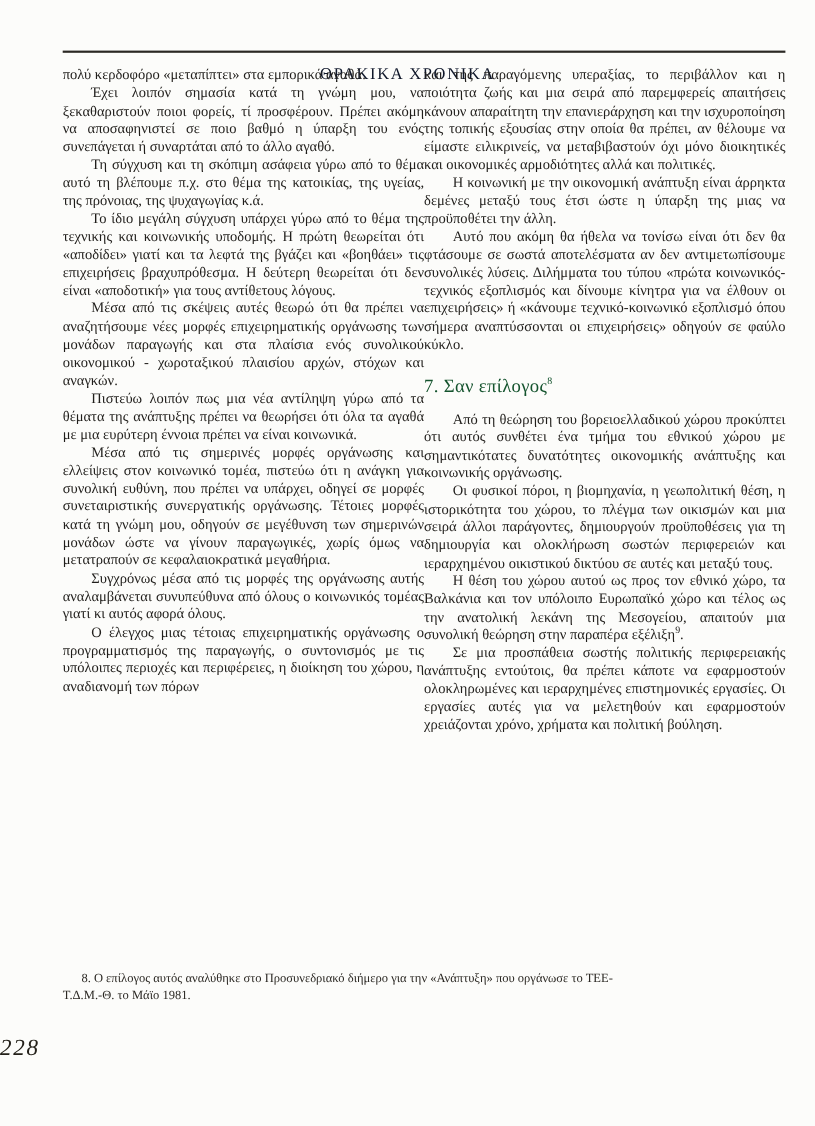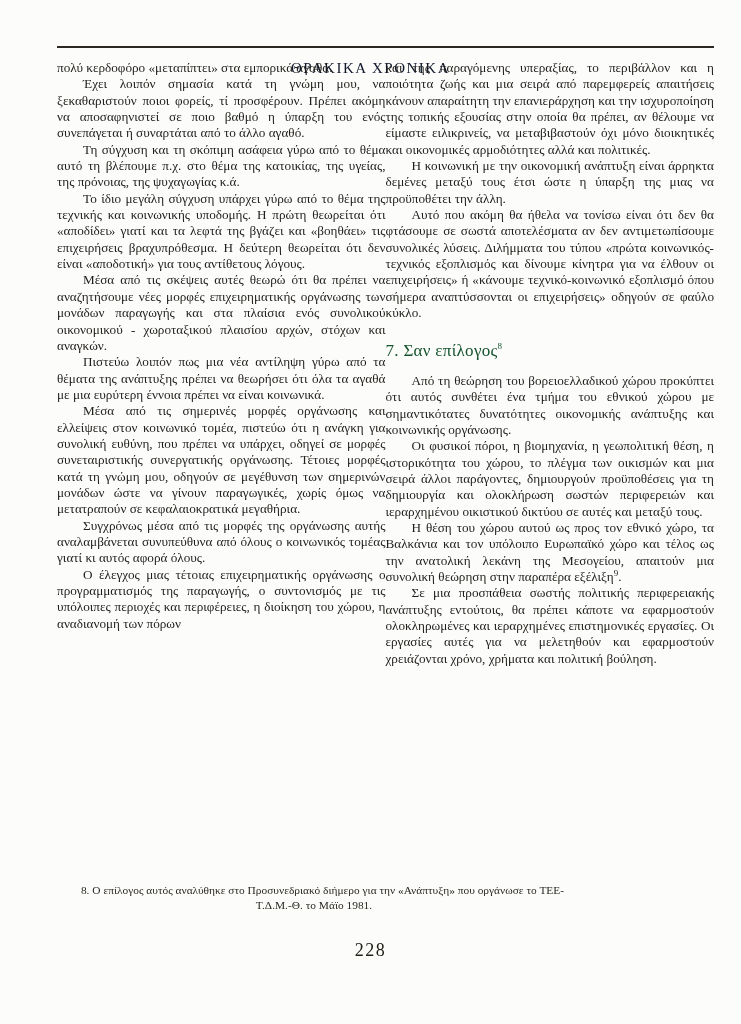--- a/index.html
+++ b/index.html
@@ -71,33 +71,33 @@
     vertical-align: super;
   }
   .footnotes {
     position: absolute;
     top: 883px;
     left: 57px;
     width: 514px;
     font-size: 11.4px;
     line-height: 15.2px;
     color: #2b2823;
-    text-align: center;
+    text-align: left;
   }
   .footnotes p {
     margin: 0;
     text-indent: 17px;
   }
   .page-number {
     position: absolute;
     top: 940px;
     left: 0;
     width: 100%;
-    text-align: center;
-    font-size: 18px;
+    font-style: italic;
+    font-size: 21px;
     letter-spacing: 1.5px;
     color: #232019;
   }
 </style>
 </head>
 <body>
 
 <div class="page">
 
   <div class="running-title">ΘΡΑΚΙΚΑ ΧΡΟΝΙΚΑ</div>

